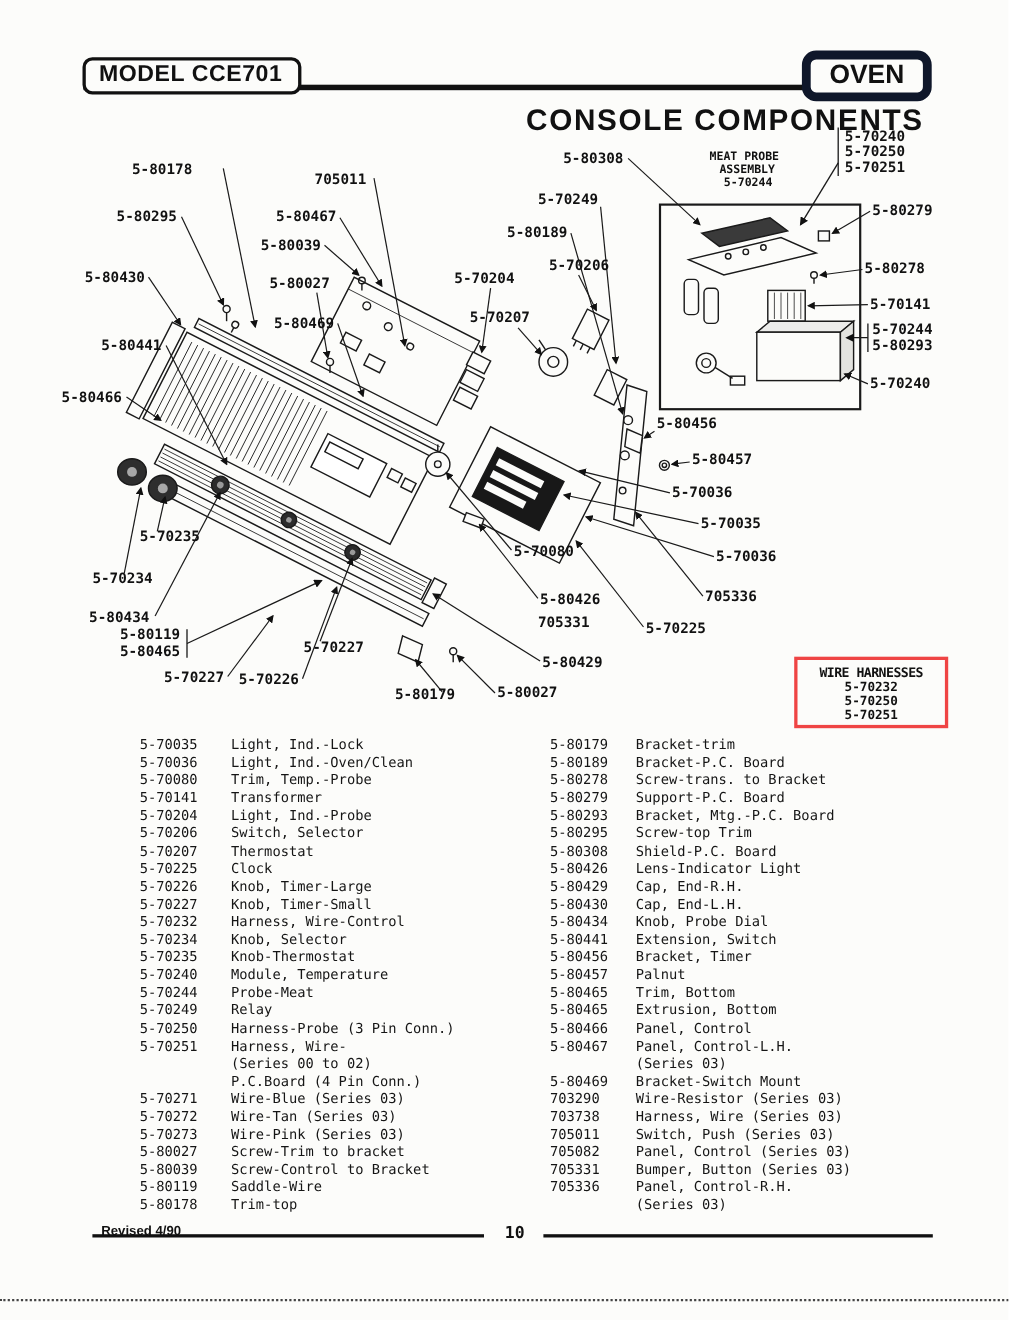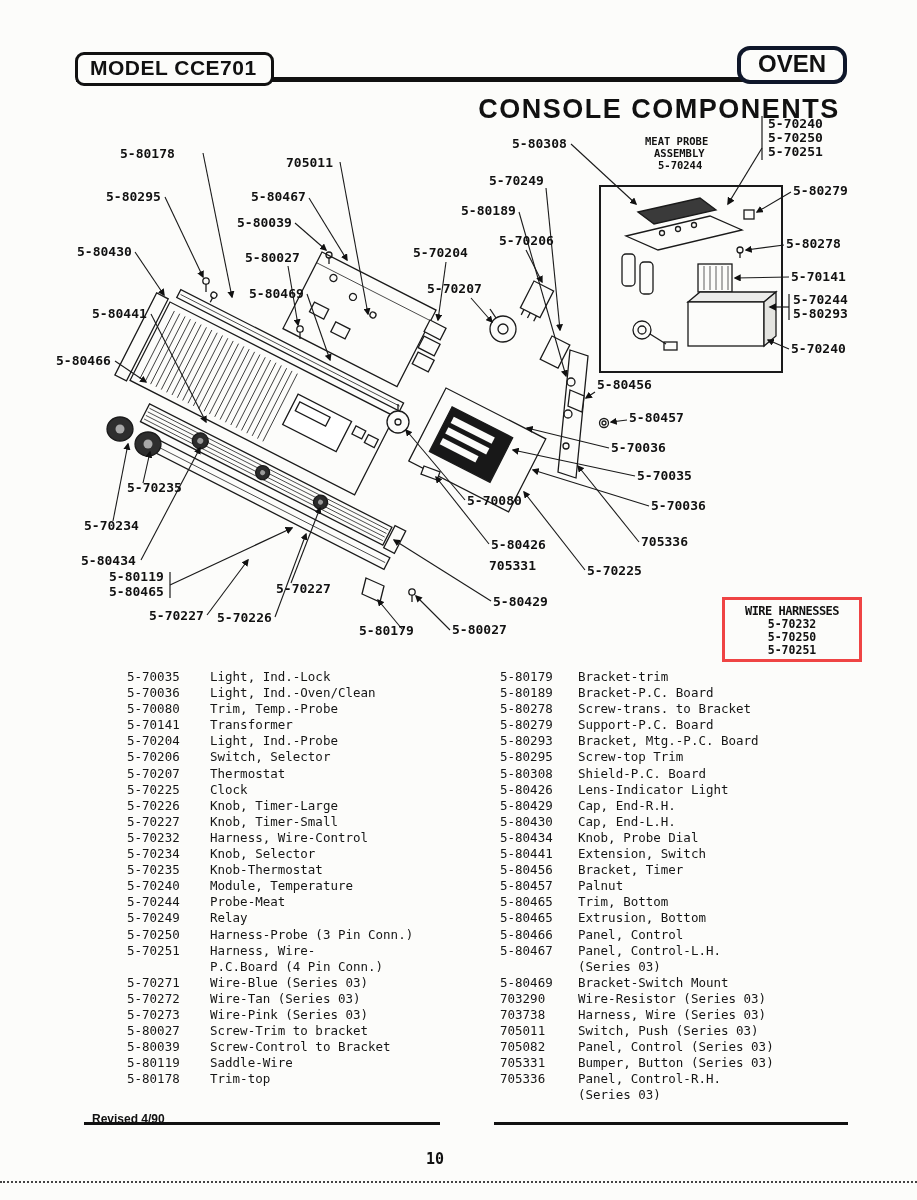--- a/index.html
+++ b/index.html
@@ -9,21 +9,21 @@
     background:#fcfcfa; color:#111; overflow:hidden;
     font-family:"Liberation Sans", sans-serif;
   }
   .model-box {
     position:absolute; left:75px; top:52px; z-index:3;
     border:3px solid #111; border-radius:9px; background:#fcfcfa;
     padding:1px 14px 3px 12px; font-size:21px; font-weight:bold; letter-spacing:.5px;
   }
   .oven-box {
     position:absolute; right:70px; top:46px; z-index:3;
-    border:4px solid #0f172a; border-radius:13px; background:#fcfcfa;
+    border:8px solid #0f172a; border-radius:13px; background:#fcfcfa;
     padding:0 17px 2px; font-size:24px; font-weight:bold;
   }
   .header-rule { position:absolute; left:76px; top:77px; width:766px; height:5px; background:#111; z-index:2; }
   .page-title {
     position:absolute; left:468px; top:94px; width:382px; text-align:center;
     font-size:27px; font-weight:bold; letter-spacing:1.5px; white-space:nowrap;
   }
   svg.diagram { position:absolute; left:0; top:0; }
   .dlabel { font:bold 13px "DejaVu Sans Mono", monospace; fill:#111; }
   .dlabel.small { font:bold 10.5px "DejaVu Sans Mono", monospace; }
@@ -42,23 +42,22 @@
   .parts.left  { left:127px; width:350px; }
   .parts.right { left:500px; width:365px; }
   .parts-row { display:flex; white-space:pre; }
   .parts.left  .part-no { width:83px; flex:none; }
   .parts.right .part-no { width:78px; flex:none; }
   .footer-revised { position:absolute; left:92px; top:1112px; font-size:12px; font-weight:bold; }
   .footer-rule { position:absolute; top:1122px; height:3px; background:#111; }
   .footer-rule.l { left:84px;  width:356px; }
   .footer-rule.r { left:494px; width:354px; }
   .page-num {
-    position:absolute; left:426px; top:1111px; width:44px; 
+    position:absolute; left:446px; top:1111px; width:44px; text-align:center;
     font:bold 15px "DejaVu Sans Mono", monospace;
-    margin-top:39px;
   }
   .bottom-dash { position:absolute; left:0; top:1181px; width:917px; border-top:2px dotted #444; }
 </style>
 </head>
 <body>
 
 <div class="page">
 
   <div class="model-box">MODEL CCE701</div>
   <div class="header-rule"></div>
@@ -325,20 +324,21 @@
       <div class="parts-row"><span class="part-no">5-70226</span><span class="part-desc">Knob, Timer-Large</span></div>
       <div class="parts-row"><span class="part-no">5-70227</span><span class="part-desc">Knob, Timer-Small</span></div>
       <div class="parts-row"><span class="part-no">5-70232</span><span class="part-desc">Harness, Wire-Control</span></div>
       <div class="parts-row"><span class="part-no">5-70234</span><span class="part-desc">Knob, Selector</span></div>
       <div class="parts-row"><span class="part-no">5-70235</span><span class="part-desc">Knob-Thermostat</span></div>
       <div class="parts-row"><span class="part-no">5-70240</span><span class="part-desc">Module, Temperature</span></div>
       <div class="parts-row"><span class="part-no">5-70244</span><span class="part-desc">Probe-Meat</span></div>
       <div class="parts-row"><span class="part-no">5-70249</span><span class="part-desc">Relay</span></div>
       <div class="parts-row"><span class="part-no">5-70250</span><span class="part-desc">Harness-Probe (3 Pin Conn.)</span></div>
       <div class="parts-row"><span class="part-no">5-70251</span><span class="part-desc">Harness, Wire-</span></div>
+      <div class="parts-row"><span class="part-no"></span><span class="part-desc">(Series 00 to 02)</span></div>
       <div class="parts-row"><span class="part-no"></span><span class="part-desc">P.C.Board (4 Pin Conn.)</span></div>
       <div class="parts-row"><span class="part-no">5-70271</span><span class="part-desc">Wire-Blue (Series 03)</span></div>
       <div class="parts-row"><span class="part-no">5-70272</span><span class="part-desc">Wire-Tan (Series 03)</span></div>
       <div class="parts-row"><span class="part-no">5-70273</span><span class="part-desc">Wire-Pink (Series 03)</span></div>
       <div class="parts-row"><span class="part-no">5-80027</span><span class="part-desc">Screw-Trim to bracket</span></div>
       <div class="parts-row"><span class="part-no">5-80039</span><span class="part-desc">Screw-Control to Bracket</span></div>
       <div class="parts-row"><span class="part-no">5-80119</span><span class="part-desc">Saddle-Wire</span></div>
       <div class="parts-row"><span class="part-no">5-80178</span><span class="part-desc">Trim-top</span></div>
     </div>
   <div class="parts right">

